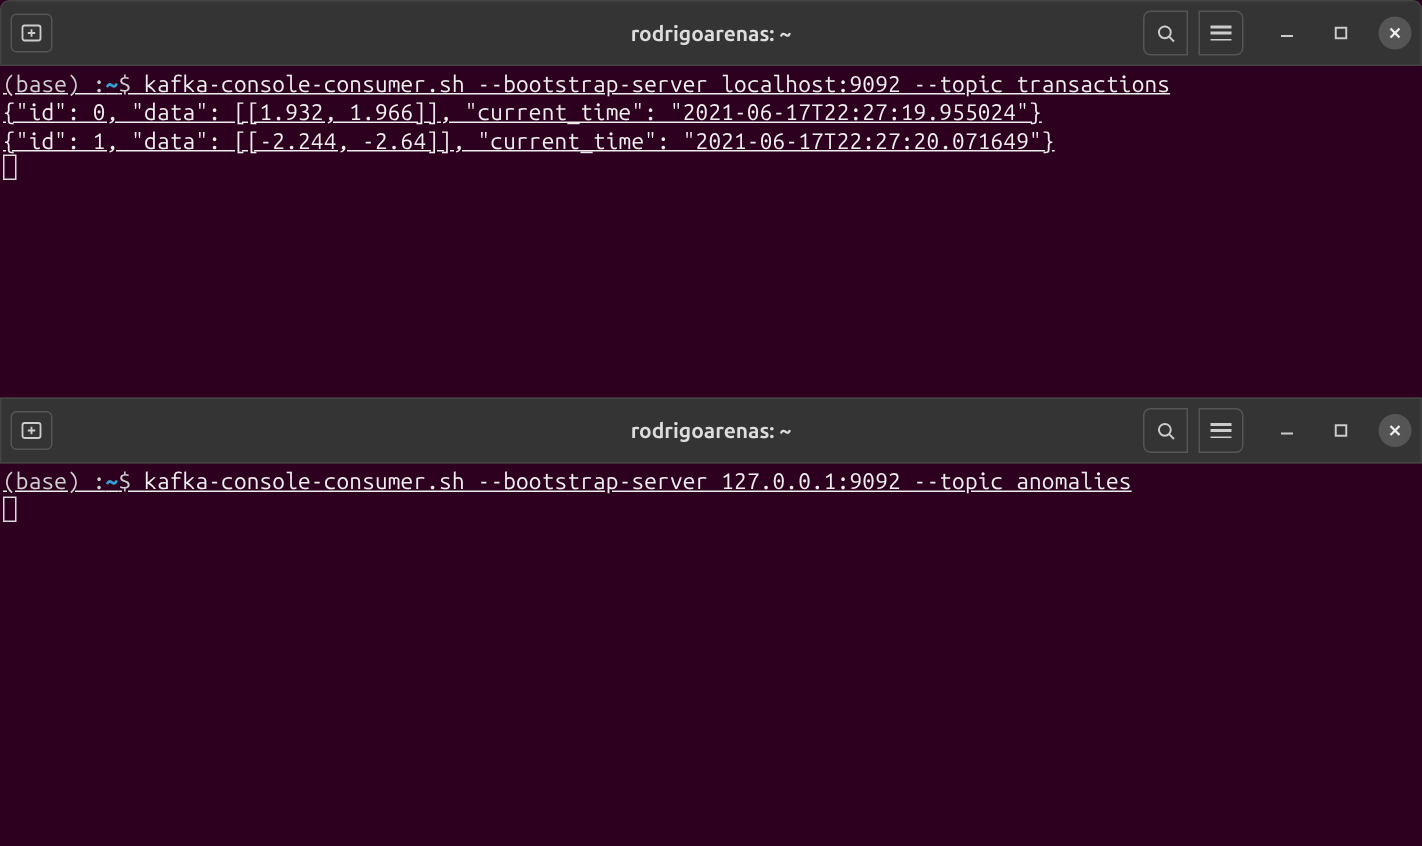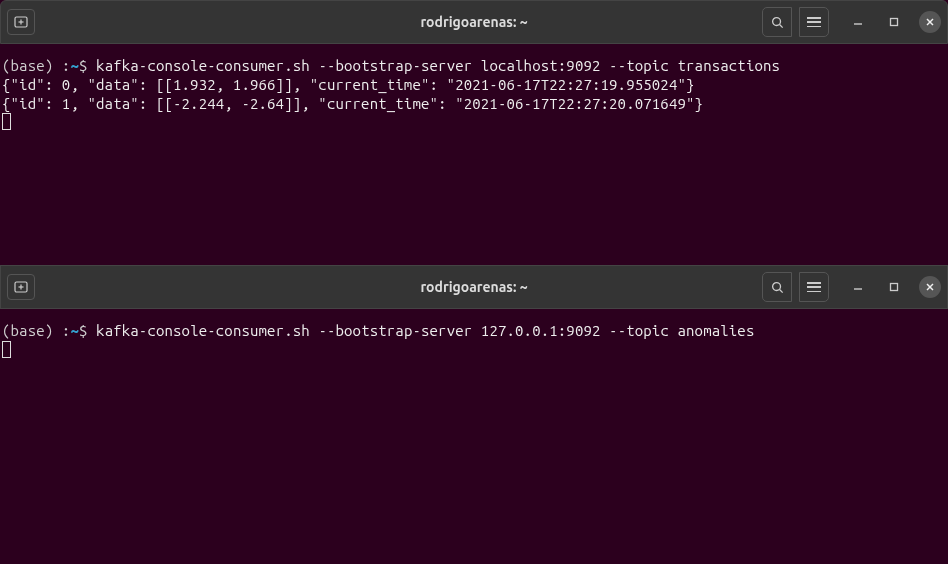--- a/index.html
+++ b/index.html
@@ -83,26 +83,27 @@
       align-items: center;
       justify-content: center;
       cursor: pointer;
       border-radius: 50%;
     }
     .win-ctrl.close { background: #555; }
     .terminal-body {
       flex: 1;
       background: #2c001e;
       color: #eee;
-      padding: 13px 2px;
+      padding: 3px 2px;
       line-height: 1.25;
       white-space: pre;
       overflow: hidden;
       font-size: 15px;
       letter-spacing: 0.15px;
+      text-decoration: underline;
     }
     .prompt-base { color: #d0d0d0; }
     .prompt-tilde { color: #34a0cf; font-weight: bold; }
     .prompt-dollar { color: #d0d0d0; }
     .cmd { color: #eee; }
     .output-line { color: #eee; }
     .cursor-block {
       display: inline-block;
       width: 9px;
       height: 17px;

